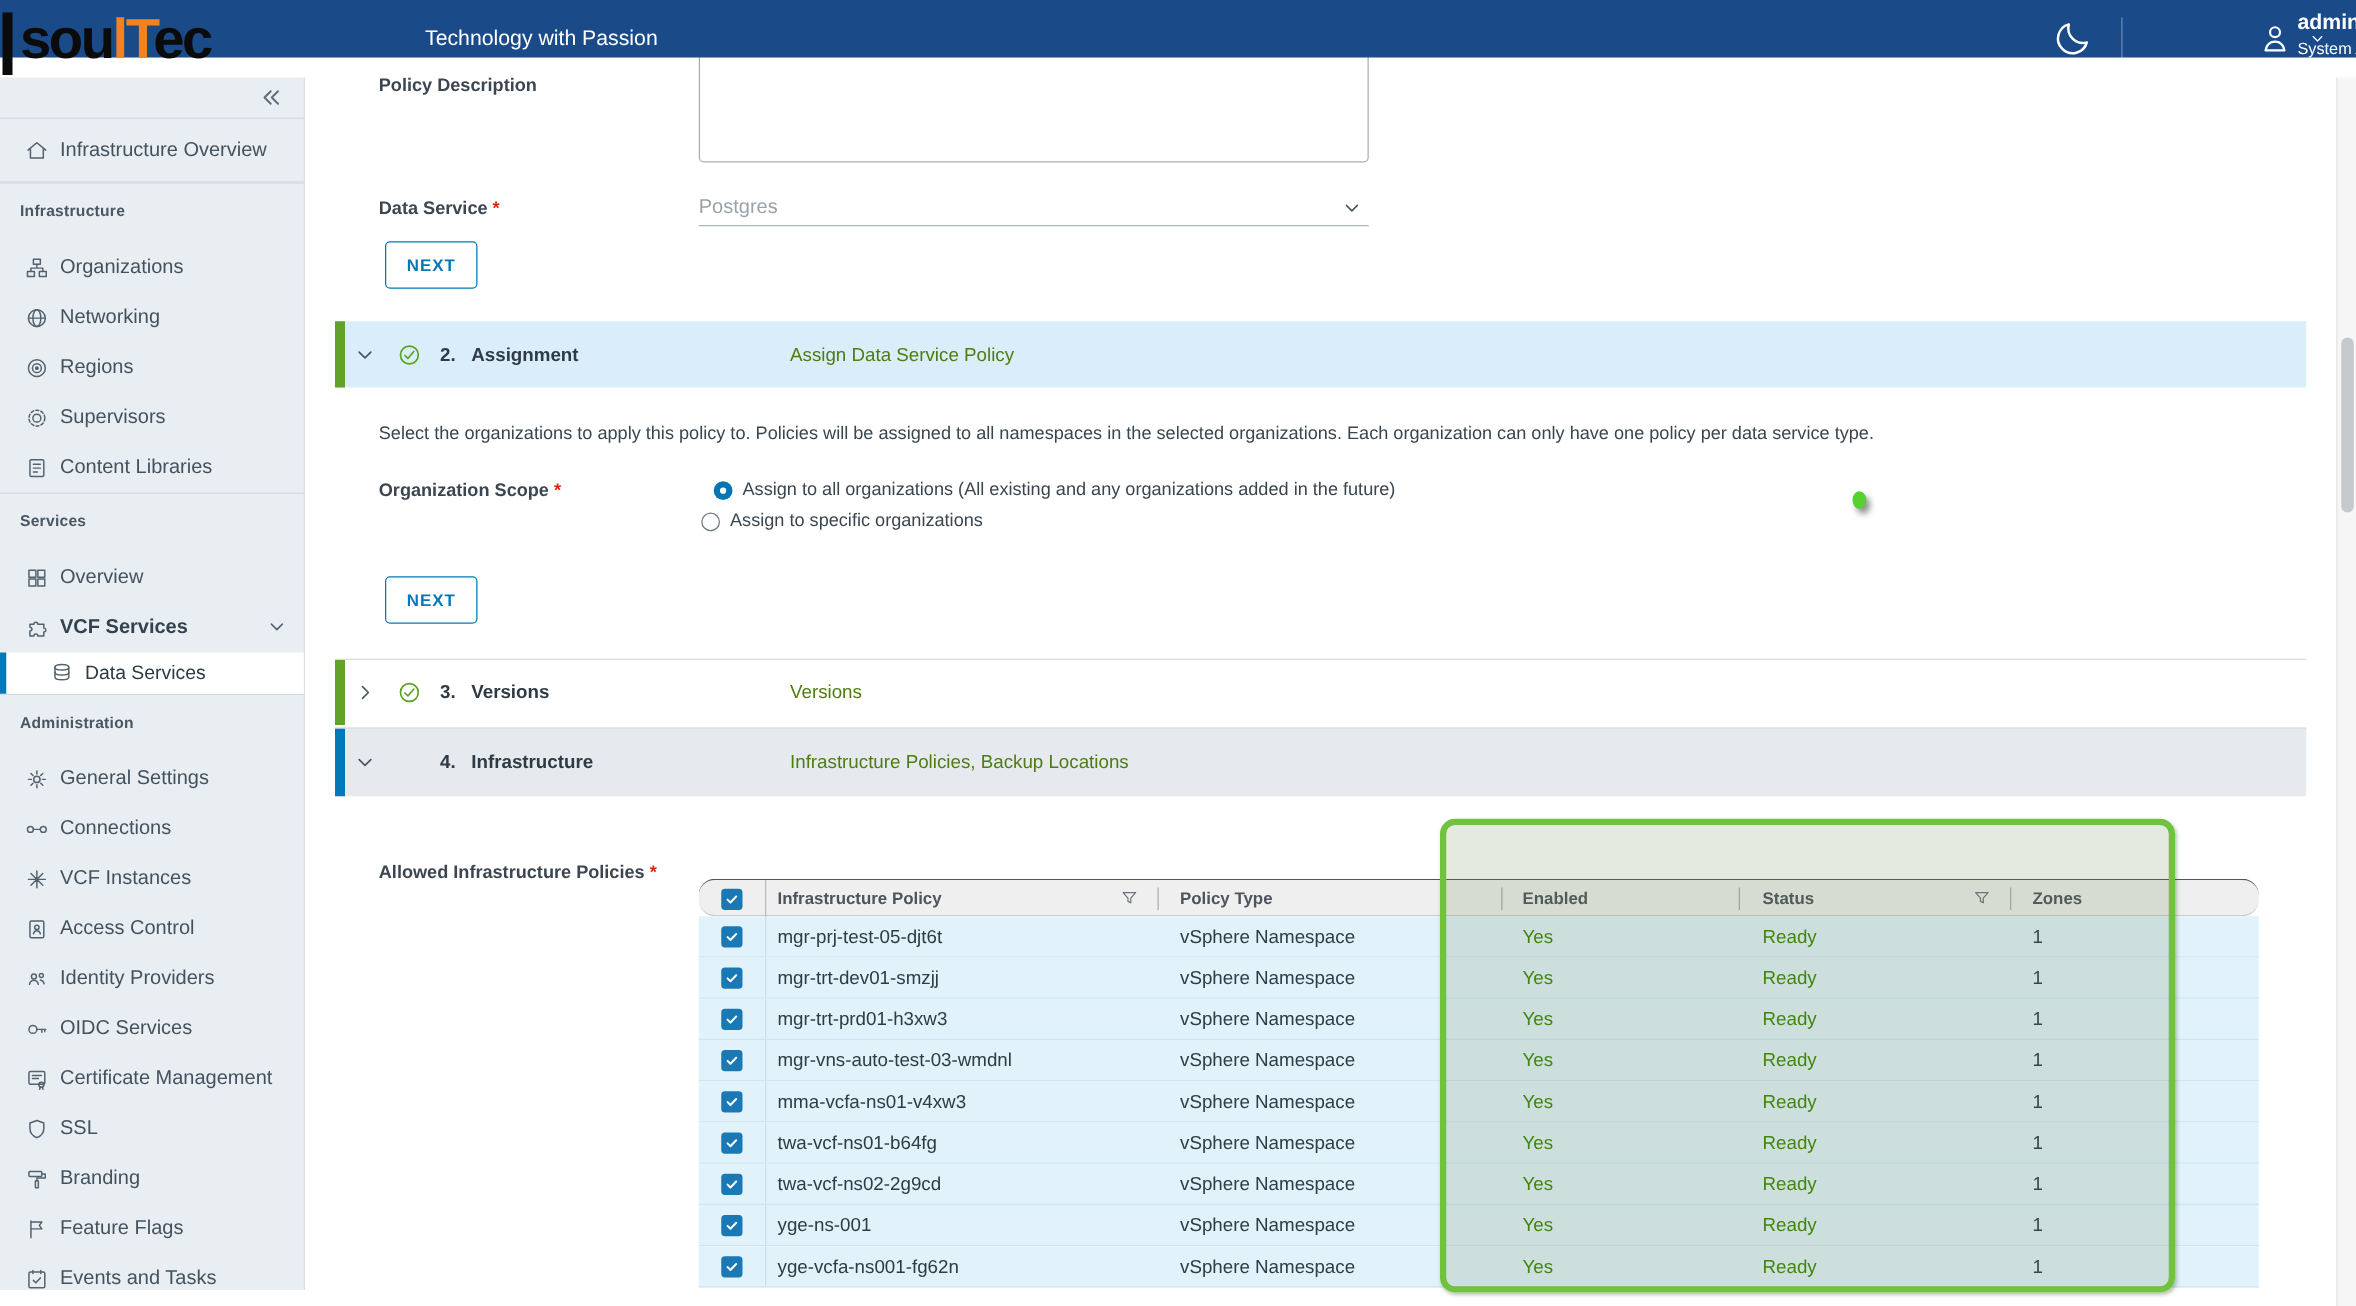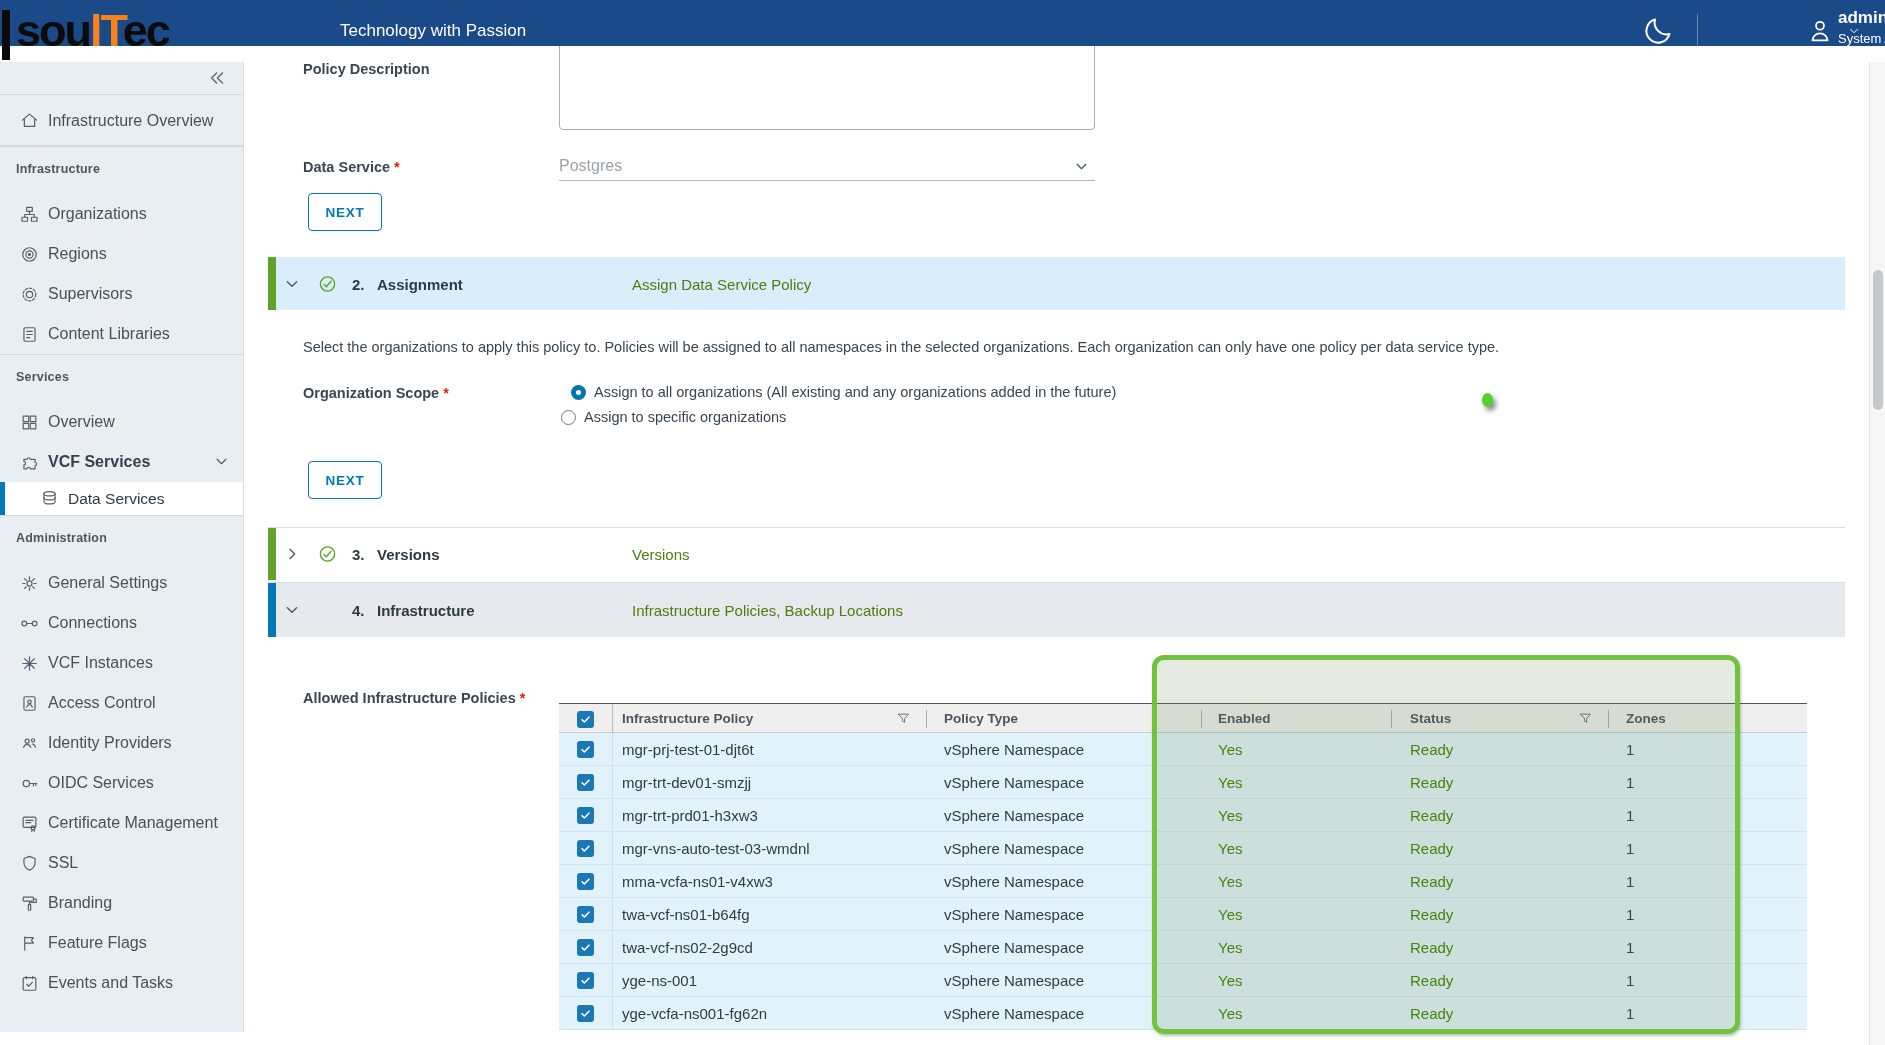--- a/index.html
+++ b/index.html
@@ -60,21 +60,21 @@
   .radio-row { position:absolute; left:561px; height:16px; display:flex; align-items:center; cursor:pointer; }
   .radio { width:15px; height:15px; border-radius:50%; position:relative; flex:0 0 15px; }
   .radio.sel { background:#0077b4; }
   .radio.sel::after { content:""; position:absolute; left:5px; top:5px; width:5px; height:5px; background:#fff; border-radius:50%; }
   .radio.unsel { background:#fff; border:1px solid #6e7a84; }
   .radio-row span { margin-left:8px; font-size:14.5px; color:#394650; white-space:nowrap; }
 
   
   .tbl { position:absolute; left:559px; top:703px; width:1248px; }
   .trow { display:grid; grid-template-columns:54px 314px 275px 190px 217px 198px; align-items:center; }
-  .thead { height:30px; background:#efefef; border-top:1px solid #565656; border-bottom:1px solid #c6cbd0; }
+  .thead { height:30px; background:#efefef; border-top:1px solid #565656; border-bottom:1px solid #c6cbd0;border-radius:13px; }
   .thead .hc { position:relative; height:30px; line-height:30px; font-size:13.5px; font-weight:bold; color:#4c555e; }
   .thead .hc .vr { position:absolute; right:0; top:6px; width:1px; height:18px; background:#a7adb4; }
   .thead .filter { position:absolute; right:16px; top:7px; width:15px; height:15px; color:#6b7580; cursor:pointer; }
   .cbcell { display:flex; justify-content:center; align-items:center; height:100%; }
   .checkbox { width:17px; height:17px; background:#1a78b5; border-radius:3px; display:flex; align-items:center; justify-content:center; cursor:pointer; }
   .checkbox svg { width:11px; height:11px; }
   .drow { height:33px; background:#e2f2fb; border-bottom:1px solid #cfe4f0; font-size:15px; color:#2f3b45; }
   .drow .cbcell { border-right:1px solid #cbdfec; }
   .thead .cbcell { border-right:1px solid #b6bcc3; height:30px; }
   .c-name { padding-left:9px; } .c-type { padding-left:17px; } .c-en { padding-left:16px; } .c-st { padding-left:18px; } .c-zn { padding-left:17px; }
@@ -146,20 +146,30 @@
             <rect x="14.5" y="15.5" width="7" height="5"></rect>
             <path d="M12 8v4M6 15.5V12h12v3.5"></path>
           </svg>
         </span>
         <span>Organizations</span>
       </div>
       <div class="side-item">
         <span class="icn">
           <svg viewBox="0 0 24 24" width="100%" height="100%" fill="none" stroke="currentColor" stroke-width="1.5" stroke-linecap="round" stroke-linejoin="round">
             <circle cx="12" cy="12" r="8.5"></circle>
+            <ellipse cx="12" cy="12" rx="4" ry="8.5"></ellipse>
+            <path d="M3.5 12h17"></path>
+          </svg>
+        </span>
+        <span>Networking</span>
+      </div>
+      <div class="side-item">
+        <span class="icn">
+          <svg viewBox="0 0 24 24" width="100%" height="100%" fill="none" stroke="currentColor" stroke-width="1.5" stroke-linecap="round" stroke-linejoin="round">
+            <circle cx="12" cy="12" r="8.5"></circle>
             <circle cx="12" cy="12" r="4.5"></circle>
             <circle cx="12" cy="12" r="1.2" fill="currentColor"></circle>
           </svg>
         </span>
         <span>Regions</span>
       </div>
       <div class="side-item">
         <span class="icn">
           <svg viewBox="0 0 24 24" width="100%" height="100%" fill="none" stroke="currentColor" stroke-width="1.5" stroke-linecap="round" stroke-linejoin="round">
             <circle cx="12" cy="12" r="4"></circle>
@@ -426,21 +436,21 @@
       <div class="trow drow">
         <div class="cbcell">
           <div class="checkbox">
             <span>
               <svg viewBox="0 0 24 24" width="100%" height="100%" fill="none" stroke="#fff" stroke-width="3.5" stroke-linecap="round" stroke-linejoin="round">
                 <path d="M4.5 12.5l5 5L19.5 7"></path>
               </svg>
             </span>
           </div>
         </div>
-        <div class="c-name">mgr-prj-test-01-djt6t</div>
+        <div class="c-name">mgr-prj-test-05-djt6t</div>
         <div class="c-type">vSphere Namespace</div>
         <div class="c-en green">Yes</div>
         <div class="c-st green">Ready</div>
         <div class="c-zn">1</div>
       </div>
       <div class="trow drow">
         <div class="cbcell">
           <div class="checkbox">
             <span>
               <svg viewBox="0 0 24 24" width="100%" height="100%" fill="none" stroke="#fff" stroke-width="3.5" stroke-linecap="round" stroke-linejoin="round">

